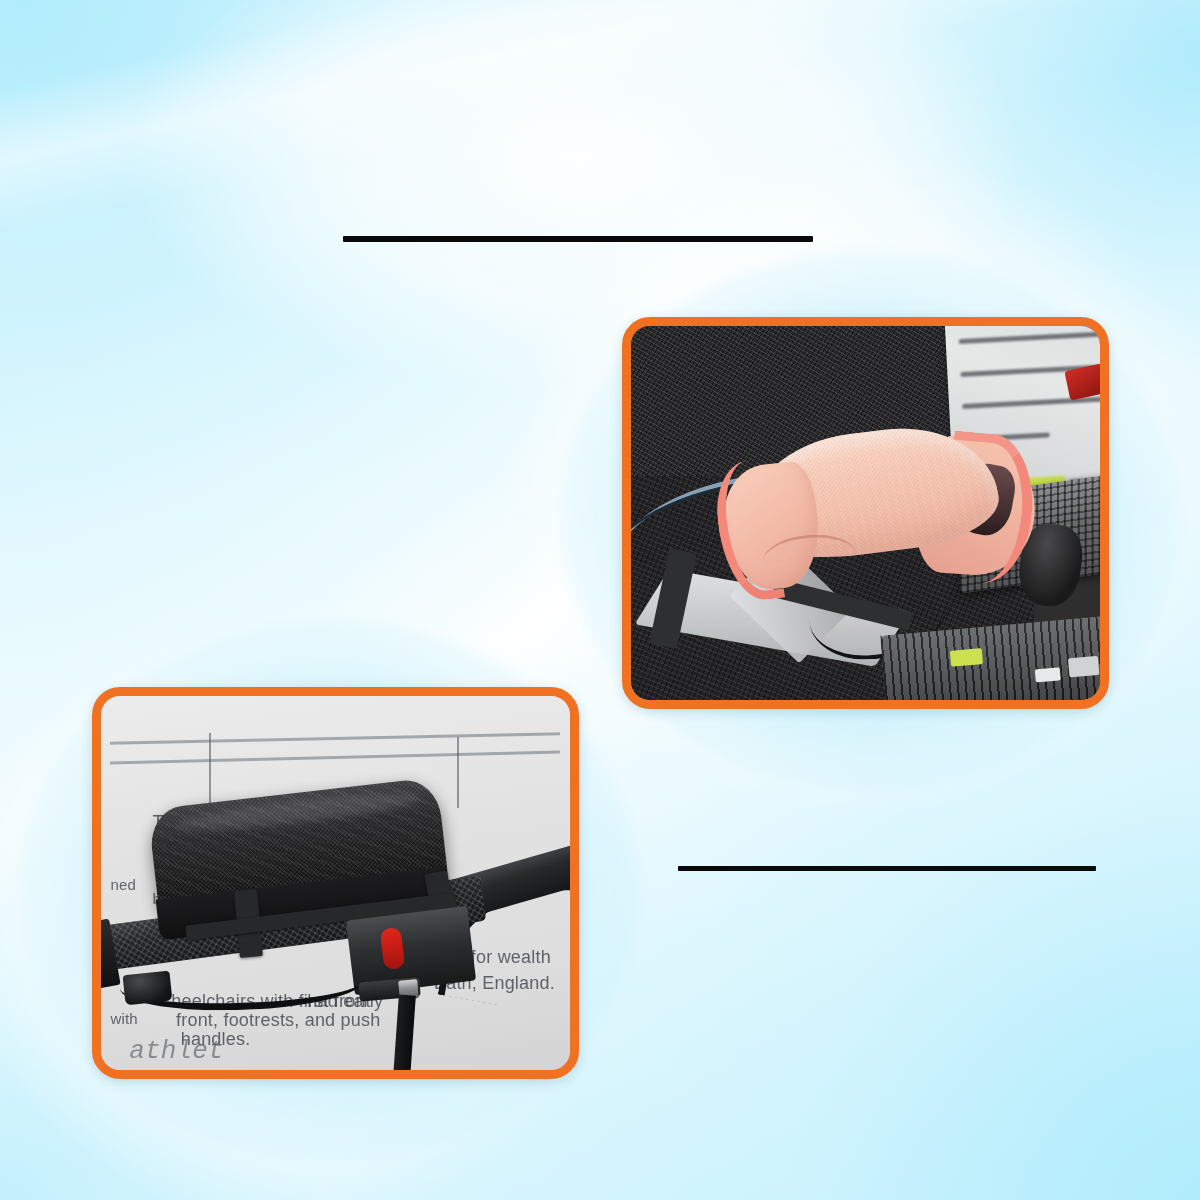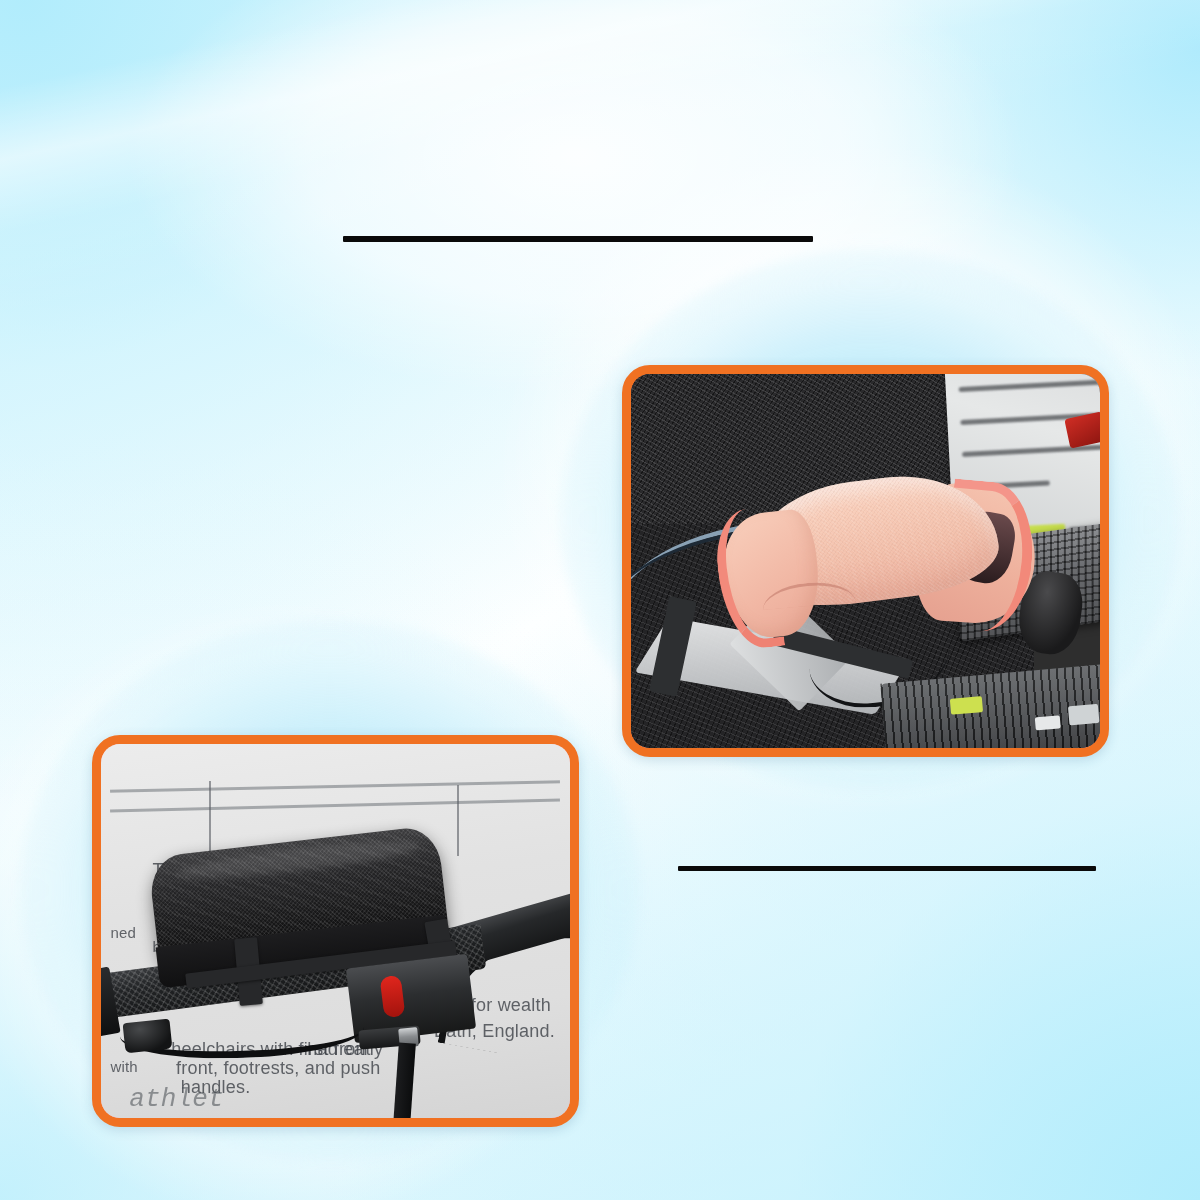--- a/index.html
+++ b/index.html
@@ -165,21 +165,20 @@
   }
 
   .photo-card {
     position: absolute;
     border: 9px solid #f07122;
     border-radius: 28px;
     overflow: hidden;
     box-sizing: border-box;
     box-shadow: 0 3px 12px rgba(30,90,130,0.18);
     background: #fca5a5;
-    margin-top: 48px;
   }
   #card-armrest-cover { left: 622px; top: 317px; width: 487px; height: 392px; }
   #card-armrest-elevator { left: 92px; top: 687px; width: 487px; height: 392px; }
 
   .photo-inner {
     position: absolute;
     inset: 0;
     overflow: hidden;
   }
 

